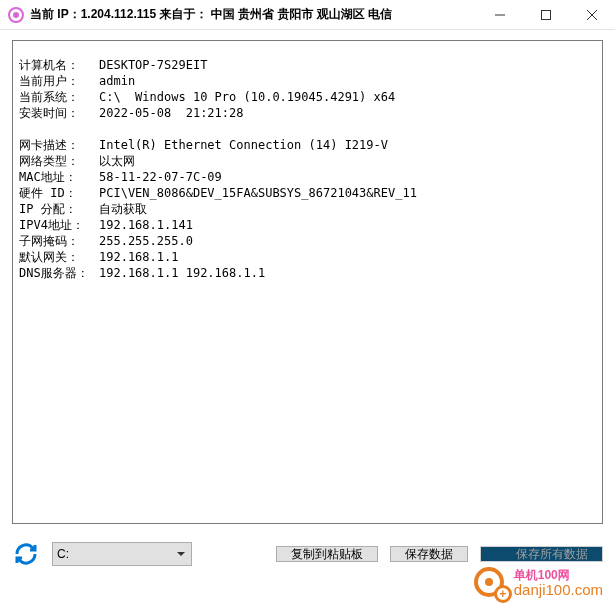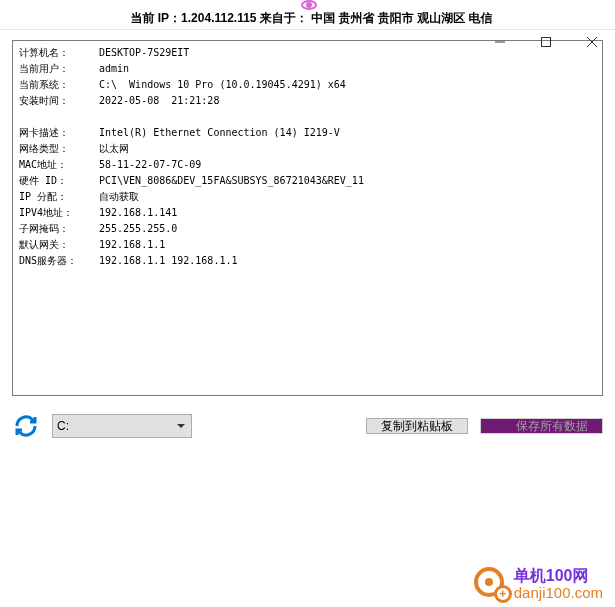--- a/index.html
+++ b/index.html
@@ -10,21 +10,20 @@
   width: 615px;
   height: 607px;
   overflow: hidden;
 }
 .titlebar {
   height: 30px;
   display: flex;
   align-items: center;
   padding-left: 8px;
   border-bottom: 1px solid #e5e5e5;
-  flex-direction: column;
 }
 .titlebar .appicon {
   width: 16px; height: 16px;
   border-radius: 50%;
   border: 2px solid #d966d9;
   display: inline-flex;
   align-items: center;
   justify-content: center;
   margin-right: 6px;
 }
@@ -41,24 +40,24 @@
   display: flex; align-items: center; justify-content: center;
   color: #333;
 }
 .winbtn svg { width: 10px; height: 10px; }
 .content {
   padding: 10px 12px 8px 12px;
 }
 .textbox {
   border: 1px solid #7a7a7a;
   width: 100%;
-  height: 356px;
-  padding: 4px 6px;
+  height: 484px;
+  padding: 16px 6px;
   font-family: "SimSun", "NSimSun", monospace;
-  font-size: 10px;
+  font-size: 12px;
   line-height: 16px;
   white-space: pre;
   overflow: auto;
   background: #fff;
 }
 .row { display: flex; }
 .lbl { min-width: 80px; }
 .bottombar {
   display: flex;
   align-items: center;
@@ -95,21 +94,21 @@
   padding: 0 14px;
   border: 1px solid #adadad;
   background: #e1e1e1;
   display: flex;
   align-items: center;
   cursor: pointer;
 }
 .btn.disabled {
   color: #a0a0a0;
   border-color: #d0d0d0;
-  background: #701a75;
+  background: #0c4a6e;
   cursor: default;
   padding-left: 35px;
 }
 .watermark {
   position: absolute;
   right: 12px;
   bottom: 6px;
   display: flex;
   align-items: center;
   gap: 6px;
@@ -135,21 +134,21 @@
   width: 18px; height:18px;
   border: 3px solid #e67817;
   background:#fff;
   border-radius:50%;
   color:#e67817;
   font-weight:bold;
   font-size:12px;
   display:flex; align-items:center; justify-content:center;
 }
 .watermark .wmtext { line-height: 1.1; }
-.watermark .wmtext .l1 { font-size: 16px; font-weight: bold; color: #6d28d9; }
+.watermark .wmtext .l1 { font-size: 12px; font-weight: bold; color: #ec4899; }
 .watermark .wmtext .l2 { font-size: 15px; color: #e67817; }
 </style>
 </head>
 <body>
 
 <div class="titlebar">
   <span class="appicon"></span>
   <span class="title">
     <span>当前 IP：</span><span>1.204.112.115</span><span>  来自于：  </span><span>中国 贵州省 贵阳市 观山湖区 电信</span>
   </span>
@@ -186,20 +185,23 @@
       <path d="M3 21v-5h5"></path>
     </svg>
   </div>
   <div class="combo">
     <span>C:</span>
   </div>
   <div class="spacer"></div>
   <div class="btn">
       <span>复制到粘贴板</span>
     </div>
+  <div class="btn">
+      <span>保存数据</span>
+    </div>
   <div class="btn disabled">
       <span>保存所有数据</span>
     </div>
 </div>
 
 <div class="watermark">
   <div class="wmicon">
     <div class="big"></div>
     <div class="plus">+</div>
   </div>

